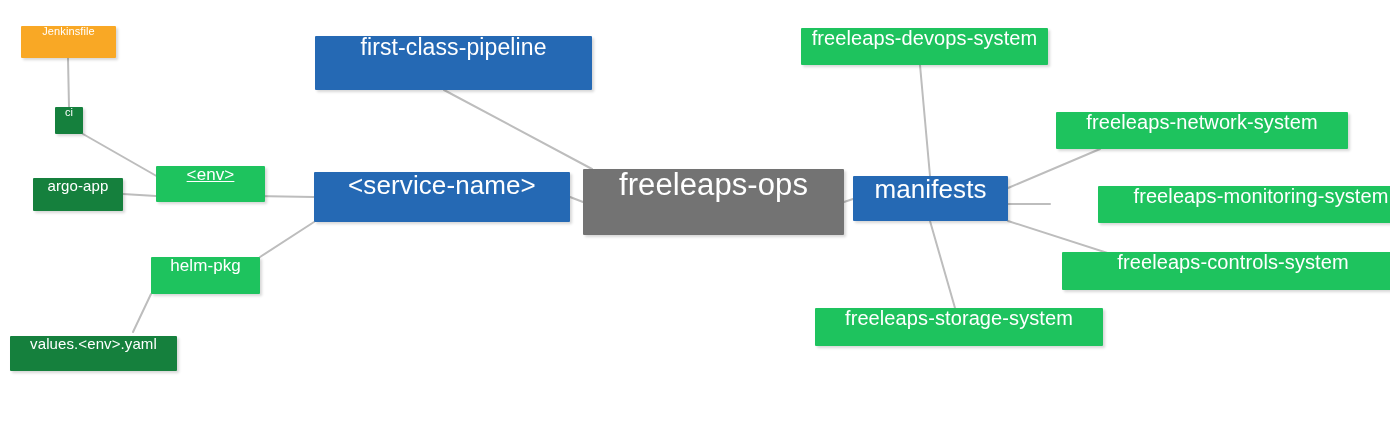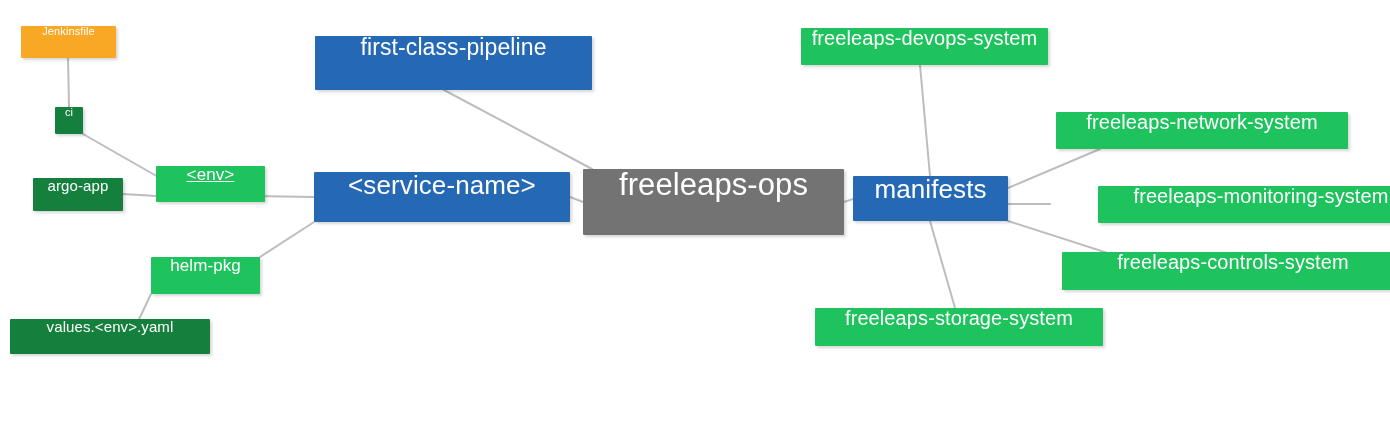--- a/index.html
+++ b/index.html
@@ -94,21 +94,21 @@
       </div>
       <div class="node n-red sz-l4" style="left: 33px; top: 178px; width: 90px; height: 33px;">
         <span>argo-app</span>
       </div>
       <div class="node n-red sz-l5" style="left: 55px; top: 107px; width: 28px; height: 27px;">
         <span>ci</span>
       </div>
       <div class="node n-orange sz-l5" style="left: 21px; top: 26px; width: 95px; height: 32px;">
         <span>Jenkinsfile</span>
       </div>
-      <div class="node n-red sz-l4" style="left: 10px; top: 319px; width: 200px; height: 35px;">
+      <div class="node n-red sz-l4" style="left: 10px; top: 336px; width: 167px; height: 35px;">
         <span>values.&lt;env&gt;.yaml</span>
       </div>
       <div class="node n-green sz-l2" style="left: 801px; top: 28px; width: 247px; height: 37px;">
         <span>freeleaps-devops-system</span>
       </div>
       <div class="node n-green sz-l2" style="left: 1056px; top: 112px; width: 292px; height: 37px;">
         <span>freeleaps-network-system</span>
       </div>
       <div class="node n-green sz-l2" style="left: 1050px; top: 186px; width: 326px; height: 37px; margin-left: 48px;">
         <span>freeleaps-monitoring-system</span>

